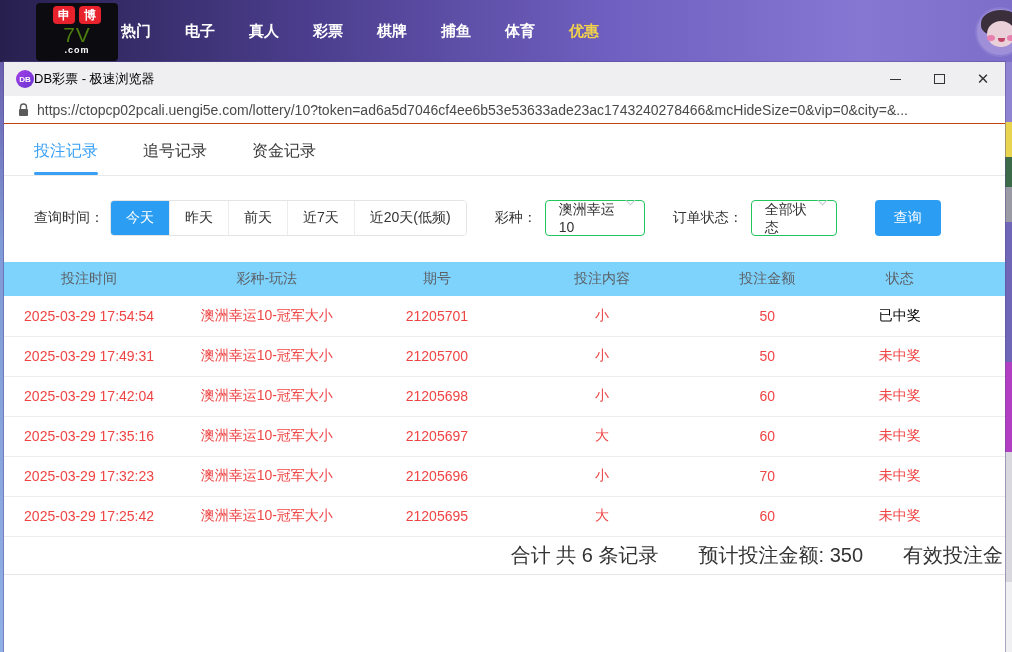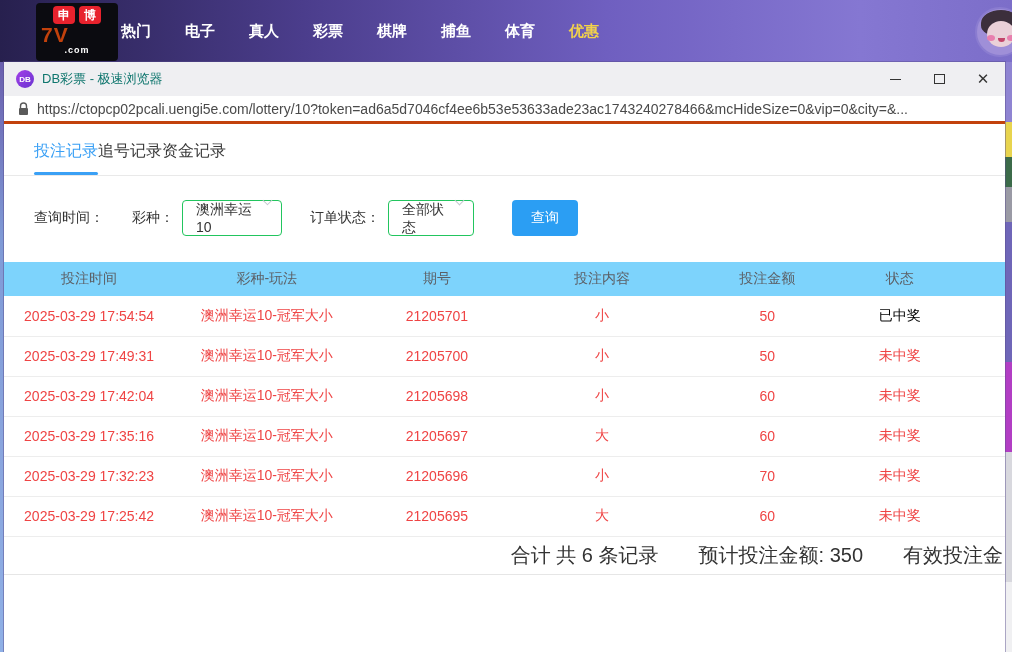--- a/index.html
+++ b/index.html
@@ -8,21 +8,21 @@
   body { position:relative; background:#fff; }
 
   
   .site-header { position:absolute; left:0; top:0; width:1012px; height:62px;
     background:linear-gradient(90deg,#27204e 0%,#4b3d8c 30%,#6f5fc0 60%,#8577d2 85%,#7c6ec9 100%); }
   .logo { position:absolute; left:36px; top:3px; width:82px; height:58px;
     background:#0b0b10; border-radius:4px; padding:3px 5px; cursor:pointer; }
   .logo-badges { display:flex; gap:4px; justify-content:center; }
   .logo-badge { width:22px; height:18px; background:#e8222d; border-radius:4px;
     color:#fff; font-size:12px; font-weight:bold; display:flex; align-items:center; justify-content:center; }
-  .logo-main { color:#c2410c; font-size:21px; font-weight:bold; text-align:left; letter-spacing:1px; line-height:22px; }
+  .logo-main { color:#4d7c0f; font-size:21px; font-weight:normal; text-align:center; letter-spacing:1px; line-height:22px; }
   .logo-sub { color:#fff; font-size:9px; font-weight:bold; text-align:center; letter-spacing:1px; line-height:8px; }
   .site-nav { position:absolute; left:104px; top:0; height:62px; display:flex; align-items:center; }
   .nav-item { color:#fff; font-size:15px; font-weight:bold; padding:0 17px; cursor:pointer; white-space:nowrap; }
   .nav-item.highlight { color:#f2d24b; }
   .avatar { position:absolute; right:-13px; top:7px; width:50px; height:50px; border-radius:50%;
     overflow:hidden; background:#9f8fd8; border:2px solid #8a7cd0; cursor:pointer; }
   .avatar .hair { position:absolute; left:4px; top:1px; width:40px; height:26px; background:#3c2f3c;
     border-radius:50% 50% 40% 40%; }
   .avatar .face { position:absolute; left:10px; top:12px; width:28px; height:26px; background:#ead0d8;
     border-radius:50%; }
@@ -37,33 +37,33 @@
     background:linear-gradient(180deg,#8f84d2 0px,#8f84d2 60px,#e8d44e 60px,#e8d44e 95px,
       #3c6b4a 95px,#3c6b4a 125px,#9a9aa5 125px,#9a9aa5 160px,#6f66b8 160px,#6f66b8 300px,
       #b23ec4 300px,#b23ec4 390px,#d8d8de 390px,#d8d8de 520px,#f0f0f2 520px); }
 
   
   .window { position:absolute; left:4px; top:62px; width:1001px; height:590px; background:#fff;
     box-shadow:0 0 0 1px rgba(86,76,140,.45); display:flex; flex-direction:column; }
   .titlebar { height:34px; background:#efeff2; display:flex; align-items:center; padding-left:12px; flex:0 0 auto; }
   .favicon { width:18px; height:18px; border-radius:50%; background:linear-gradient(135deg,#a23ee8,#6a35d0);
     color:#fff; font-size:8px; font-weight:bold; display:flex; align-items:center; justify-content:center; }
-  .win-title { font-size:13px; color:#0f766e; margin-left:8px; flex:1 1 auto; }
+  .win-title { font-size:13px; color:#000000; flex:1 1 auto; }
   .win-controls { display:flex; height:100%; }
   .win-btn { width:44px; height:100%; display:flex; align-items:center; justify-content:center;
     color:#333; cursor:pointer; font-size:15px; }
   .glyph-min { display:block; width:11px; border-bottom:1px solid #333; height:1px; font-size:0; overflow:hidden; }
   .glyph-max { display:block; width:11px; height:10px; border:1px solid #333; }
-  .urlbar { height:28px; background:#fff; border-bottom:3px solid #c2410c; display:flex;
+  .urlbar { height:28px; background:#fff; border-bottom:1px solid #c2410c; display:flex;
     align-items:center; padding:0 10px 0 14px; gap:8px; flex:0 0 auto; cursor:text; }
   .url-text { font-size:14px; color:#4a4a4a; white-space:nowrap; overflow:hidden; }
 
   
   .content { flex:1 1 auto; background:#fff; overflow:hidden; }
-  .tabs { display:flex; padding:17px 0 0 30px; border-bottom:1px solid #e9e9e9; }
+  .tabs { display:flex; gap:45px; padding:17px 0 0 30px; border-bottom:1px solid #e9e9e9; }
   .tab { font-size:16px; color:#3a3a3a; padding-bottom:13px; position:relative; cursor:pointer; }
   .tab.active { color:#3aa0f5; }
   .tab.active .tab-underline { position:absolute; left:0; right:0; bottom:0; height:3px;
     border-radius:3px; background:#3aa0f5; }
 
   .filters { display:flex; align-items:center; margin:24px 0 0 30px; font-size:14px; color:#333; }
   .f-label { white-space:nowrap; }
   .btn-group { display:flex; border:1px solid #e4e4e4; border-radius:4px; overflow:hidden;
     margin-left:6px; height:36px; align-items:stretch; }
   .tbtn { padding:0 15px; display:flex; align-items:center; font-size:14px; color:#333;
@@ -152,20 +152,27 @@
       <span class="tab active">
         <span>投注记录</span>
         <span class="tab-underline"></span>
       </span>
       <span class="tab">追号记录</span>
       <span class="tab">资金记录</span>
     </div>
 
     <div class="filters">
       <span class="f-label">查询时间：</span>
+      <div class="btn-group">
+        <button class="tbtn active">今天</button>
+        <button class="tbtn">昨天</button>
+        <button class="tbtn">前天</button>
+        <button class="tbtn">近7天</button>
+        <button class="tbtn">近20天(低频)</button>
+      </div>
       <span class="f-label ml">彩种：</span>
       <div class="select w1">
         <span>澳洲幸运10</span>
         <span class="chevron"></span>
       </div>
       <span class="f-label ml">订单状态：</span>
       <div class="select w2">
         <span>全部状态</span>
         <span class="chevron"></span>
       </div>

